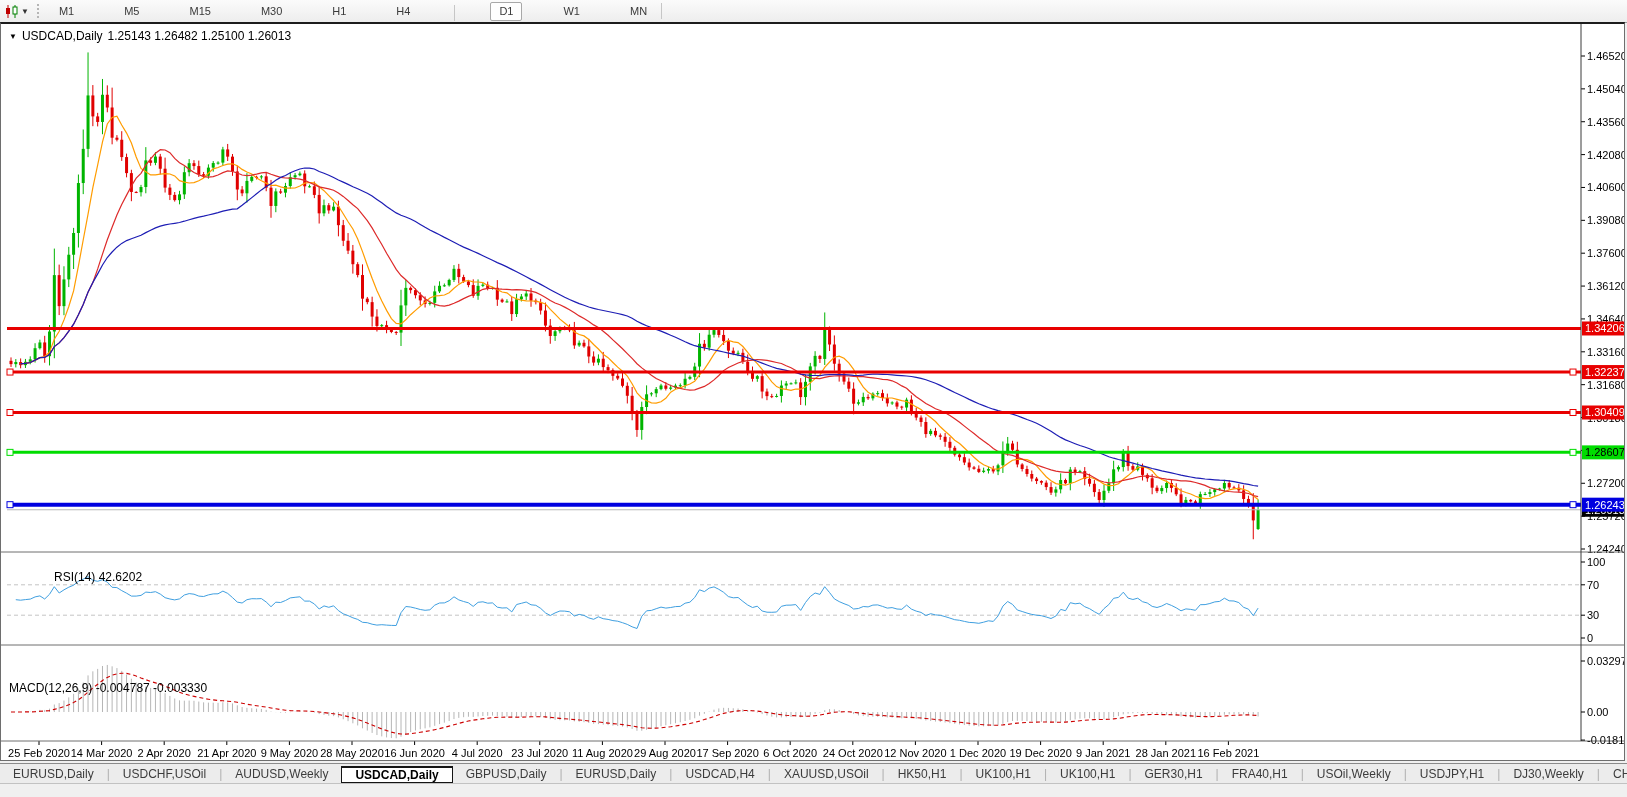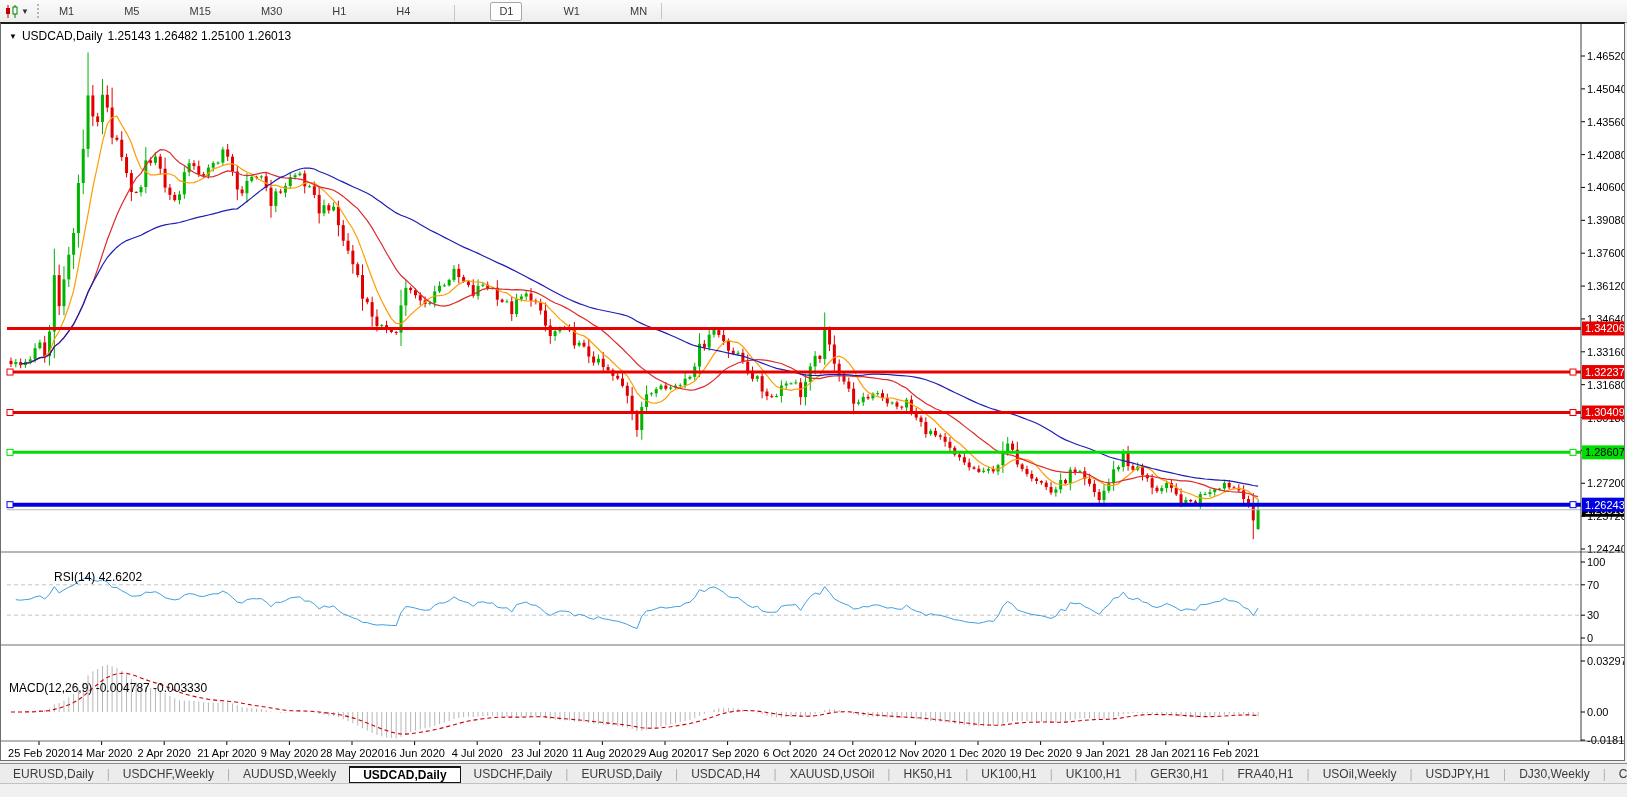--- a/index.html
+++ b/index.html
@@ -1035,25 +1035,25 @@
   <div class="chart-title">
     <span class="tri">▼</span><span>USDCAD,Daily</span><span>1.25143 1.26482 1.25100 1.26013</span>
   </div>
   <div class="pane-label" id="rsi-label">RSI(14) 42.6202</div>
   <div class="pane-label" id="macd-label">MACD(12,26,9) -0.004787 -0.003330</div>
 </div>
 
 <div class="tabbar" id="tabbar">
     <div class="tab">EURUSD,Daily</div>
     <div class="tab-sep">|</div>
-    <div class="tab">USDCHF,Weekly</div>
+    <div class="tab">USDCHF,USOil</div>
     <div class="tab-sep">|</div>
     <div class="tab">AUDUSD,Weekly</div>
     <div class="tab active">USDCAD,Daily</div>
-    <div class="tab">USDCHF,Daily</div>
+    <div class="tab">GBPUSD,Daily</div>
     <div class="tab-sep">|</div>
     <div class="tab">EURUSD,Daily</div>
     <div class="tab-sep">|</div>
     <div class="tab">USDCAD,H4</div>
     <div class="tab-sep">|</div>
     <div class="tab">XAUUSD,USOil</div>
     <div class="tab-sep">|</div>
     <div class="tab">HK50,H1</div>
     <div class="tab-sep">|</div>
     <div class="tab">UK100,H1</div>

